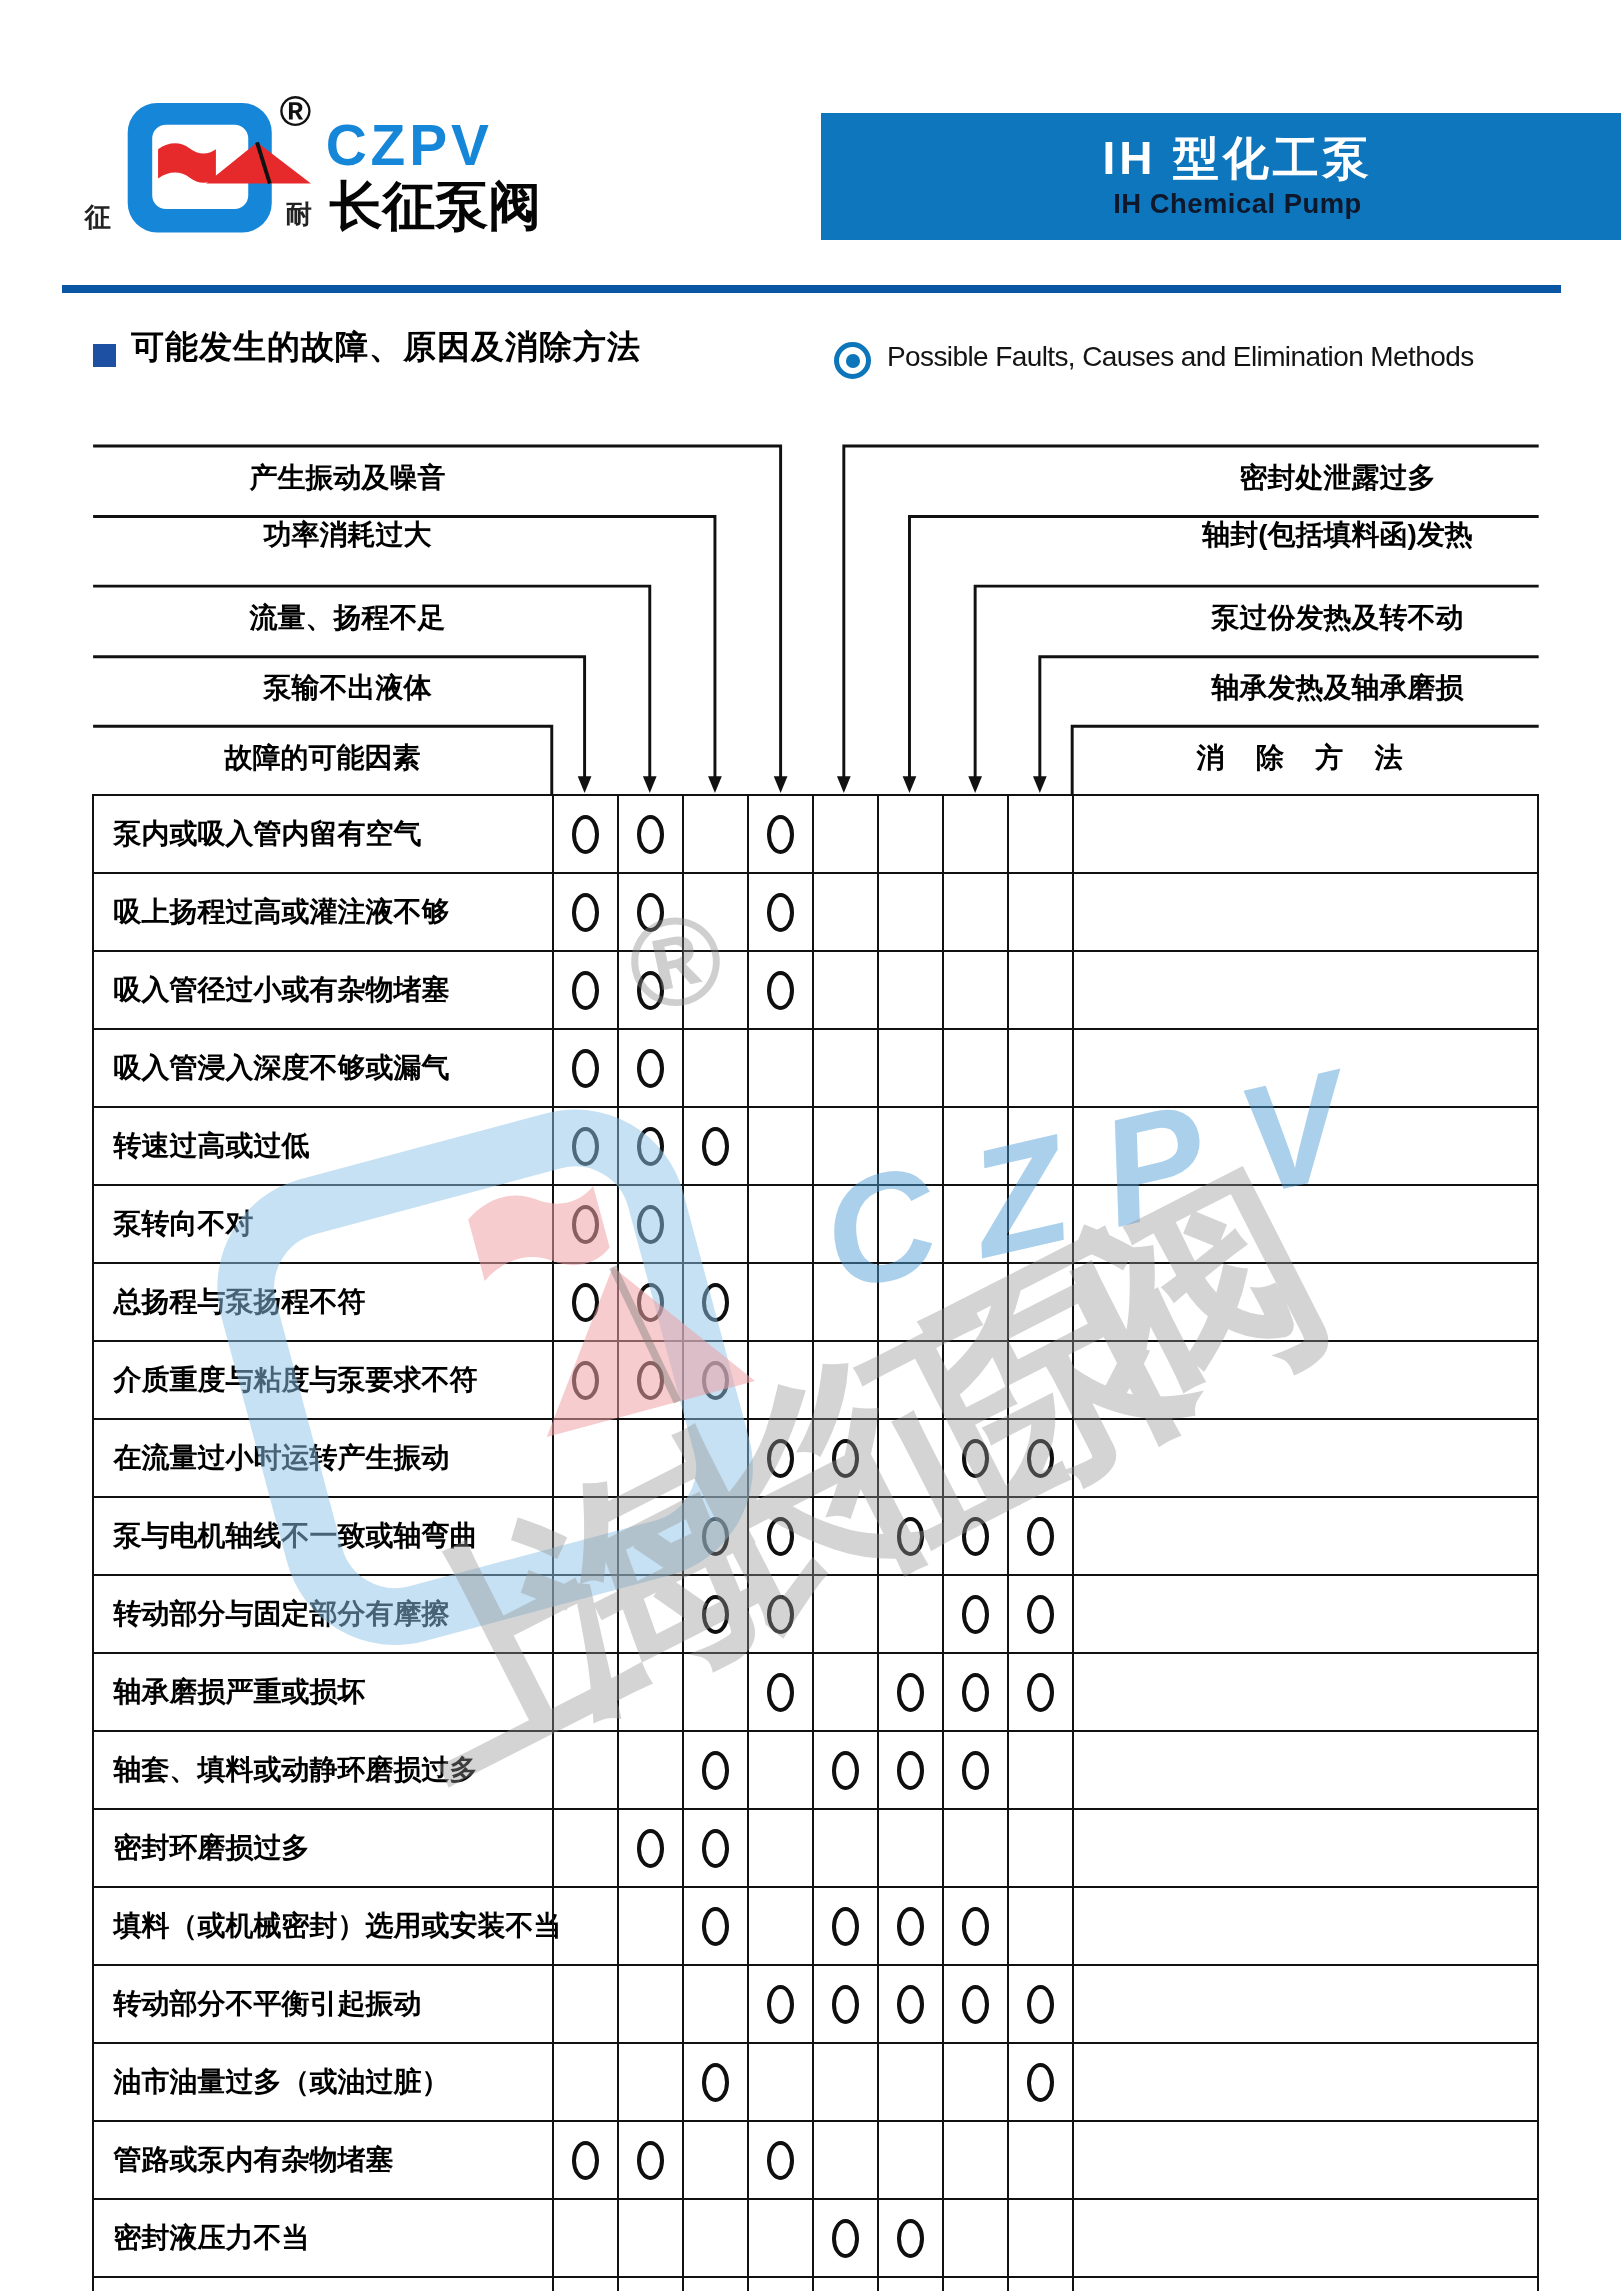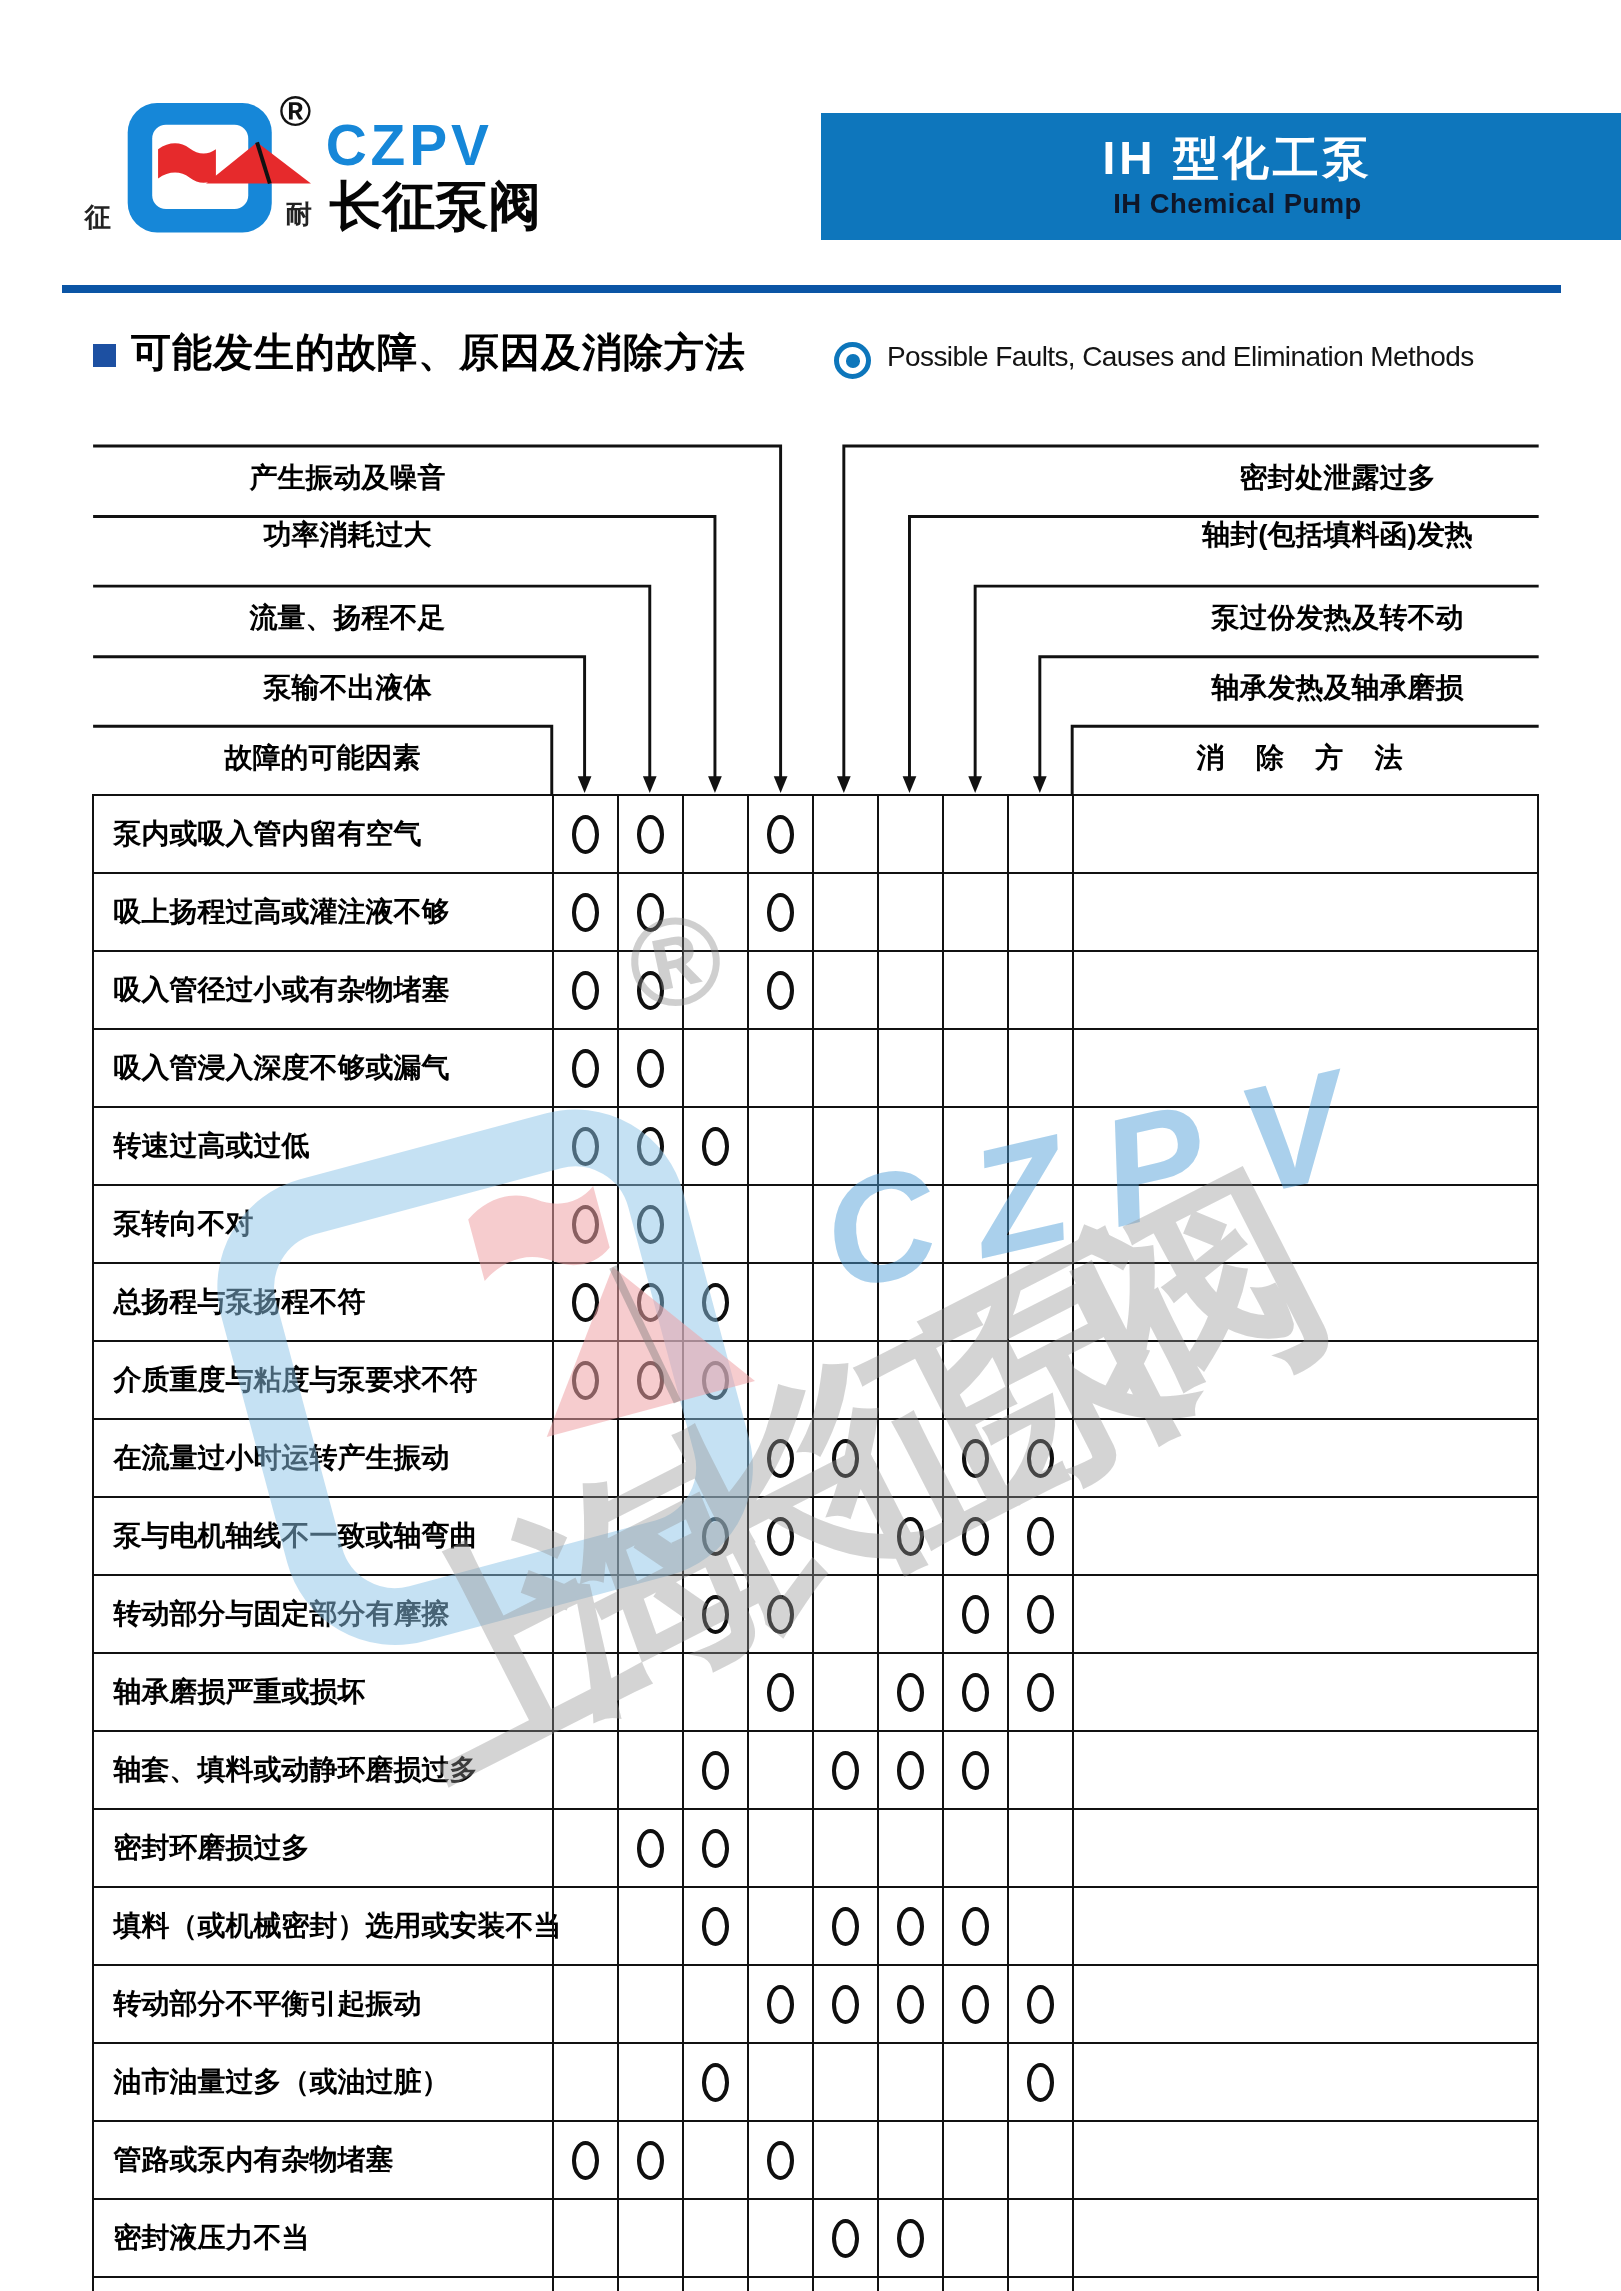--- a/index.html
+++ b/index.html
@@ -10,21 +10,21 @@
   
   #logo-svg{left:59px;top:59px;}
   #banner{left:821px;top:113px;width:833px;height:127px;background:#0e76bc;
           display:flex;flex-direction:column;align-items:center;justify-content:center;}
   #banner .t1{color:#fff;font-size:46px;font-weight:bold;letter-spacing:3.9px;line-height:1.1;}
   #banner .t2{color:#0f172a;font-size:27.4px;font-weight:bold;margin-top:3.9px;letter-spacing:0.5px;}
   #separator{left:62px;top:285px;width:1499px;height:7.8px;background:#0b55a5;}
 
   
   #bullet{left:93px;top:344px;width:22.5px;height:22.5px;background:#1d50a2;}
-  #sec-title{left:131px;top:325px;font-size:40px;font-weight:bold;letter-spacing:1px;color:#000;}
+  #sec-title{left:131px;top:325px;font-size:33px;font-weight:bold;letter-spacing:1px;color:#000;}
   #sec-icon{left:834px;top:342px;width:27.4px;height:27.4px;border:5.9px solid #0d76bb;border-radius:50%;}
   #sec-icon .dot{position:absolute;left:6.9px;top:6.9px;width:13.7px;height:13.7px;border-radius:50%;background:#0d76bb;}
   #sec-title-en{left:887px;top:341px;font-size:28px;letter-spacing:-0.6px;color:#141414;}
 
   
   .stair-label{position:absolute;font-size:28px;font-weight:bold;color:#000;text-align:center;}
   .lh{left:127px;width:441px;}
   .rh{left:1127px;width:421px;}
   .row0{top:459px;} .row1{top:516px;} .row2{top:599px;} .row3{top:669px;} .row4{top:739px;}
   #methods-header{left:1072px;width:467px;letter-spacing:11.8px;}

